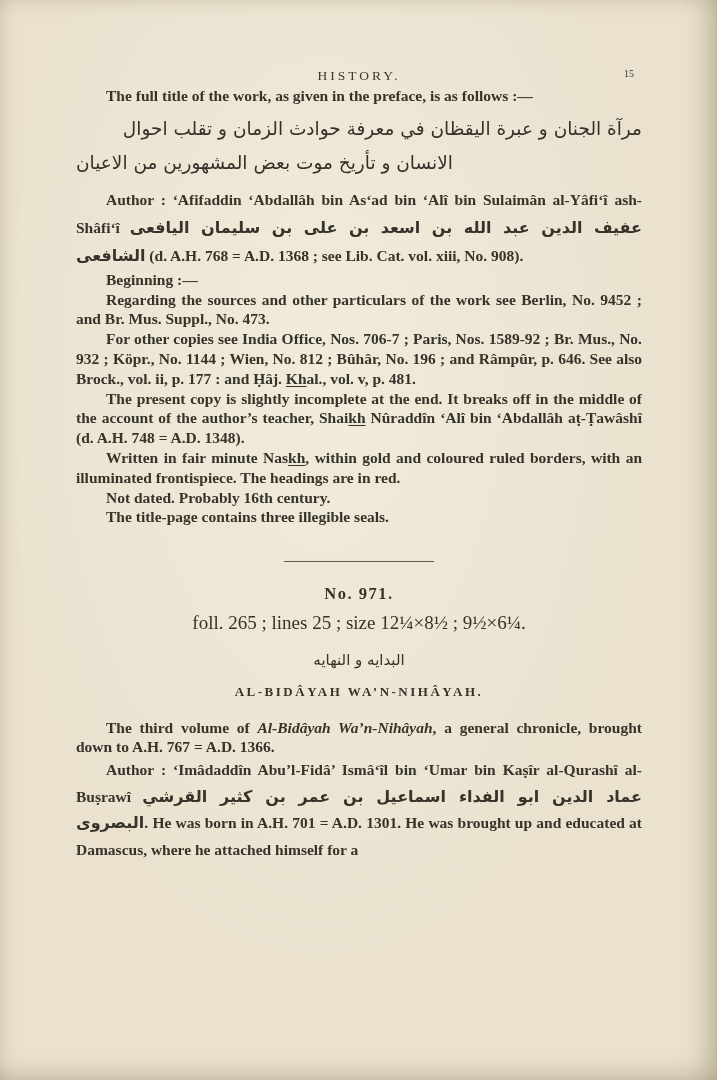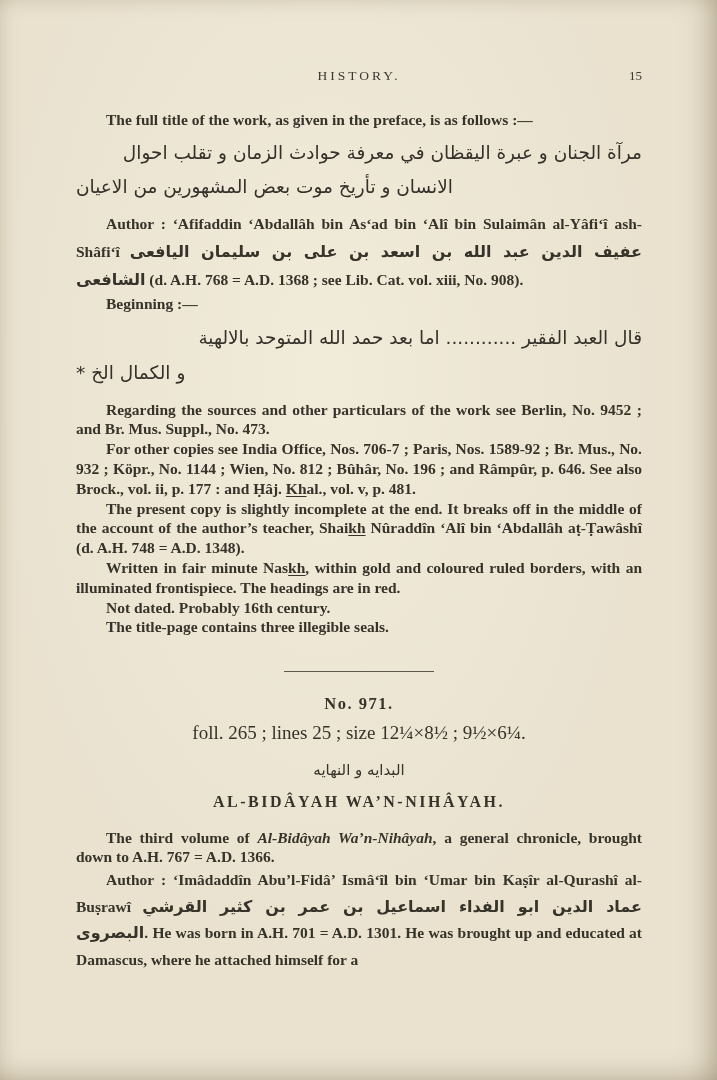--- a/index.html
+++ b/index.html
@@ -28,28 +28,27 @@
     top: 68px;
     width: 566px;
   }
 
   .running-header {
     position: relative;
     text-align: center;
     font-size: 13.5px;
     letter-spacing: 3px;
     height: 18px;
-    margin-bottom: 24px;
     color: #3c3930;
   }
   .rh-num {
     position: absolute;
-    right: 0; top: 0;
+    right: 8px; top: 0;
     letter-spacing: 0;
-    font-size: 13px;
+    font-size: 10px;
   }
 
   .para {
     margin: 0;
     font-size: 15.5px;
     line-height: 19.8px;
     text-align: justify;
   }
   .indent { text-indent: 30px; font-weight: bold; }
   .mixed  { line-height: 28px; }
@@ -103,21 +102,21 @@
     margin: 14px 0 0;
     text-align: center;
     direction: rtl;
     font-family: "DejaVu Sans", sans-serif;
     font-size: 15px;
     line-height: 26px;
   }
   .main-title {
     margin: 9px 0 0;
     text-align: center;
-    font-size: 16px;
+    font-size: 13px;
     font-weight: bold;
     letter-spacing: 2.5px;
   }
   .after-title { margin-top: 16px; }
   .mixed2 { line-height: 26.5px; }
 </style>
 </head>
 <body>
 
 <div class="page">
@@ -133,24 +132,20 @@
 
       <div class="arabic-block">
         <div class="ar-line ar-right">مرآة الجنان و عبرة اليقظان في معرفة حوادث الزمان و تقلب احوال</div>
         <div class="ar-line ar-left">الانسان و تأريخ موت بعض المشهورين من الاعيان</div>
       </div>
 
       <p class="para indent mixed"><span>Author : </span><span>‘Afifaddin ‘Abdallâh bin As‘ad bin ‘Alî bin Sulaimân al-Yâfi‘î ash-Shâfi‘î </span><span class="arabic-inline">عفيف الدين عبد الله بن اسعد بن على بن سليمان اليافعى الشافعى</span><span> (d. A.H. 768 = A.D. 1368 ; see Lib. Cat. vol. xiii, No. 908).</span></p>
 
       <p class="para indent">Beginning :—</p>
 
-      <div class="arabic-block beg-block">
-        <div class="ar-line ar-right">قال العبد الفقير ............ اما بعد حمد الله المتوحد بالالهية</div>
-        <div class="ar-line ar-left">و الكمال الخ *</div>
-      </div>
 
       <p class="para indent">Regarding the sources and other particulars of the work see Berlin, No. 9452 ; and Br. Mus. Suppl., No. 473.</p>
 
       <p class="para indent"><span>For other copies see India Office, Nos. 706-7 ; Paris, Nos. 1589-92 ; Br. Mus., No. 932 ; Köpr., No. 1144 ; Wien, No. 812 ; Bûhâr, No. 196 ; and Râmpûr, p. 646.  See also Brock., vol. ii, p. 177 : and Ḥâj. </span><span class="u">Kh</span><span>al., vol. v, p. 481.</span></p>
 
       <p class="para indent"><span>The present copy is slightly incomplete at the end.  It breaks off in the middle of the account of the author’s teacher, Shai</span><span class="u">kh</span><span> Nûraddîn ‘Alî bin ‘Abdallâh aṭ-Ṭawâshî (d. A.H. 748 = A.D. 1348).</span></p>
 
       <p class="para indent"><span>Written in fair minute Nas</span><span class="u">kh</span><span>, within gold and coloured ruled borders, with an illuminated frontispiece.  The headings are in red.</span></p>
 
       <p class="para indent">Not dated.  Probably 16th century.</p>

